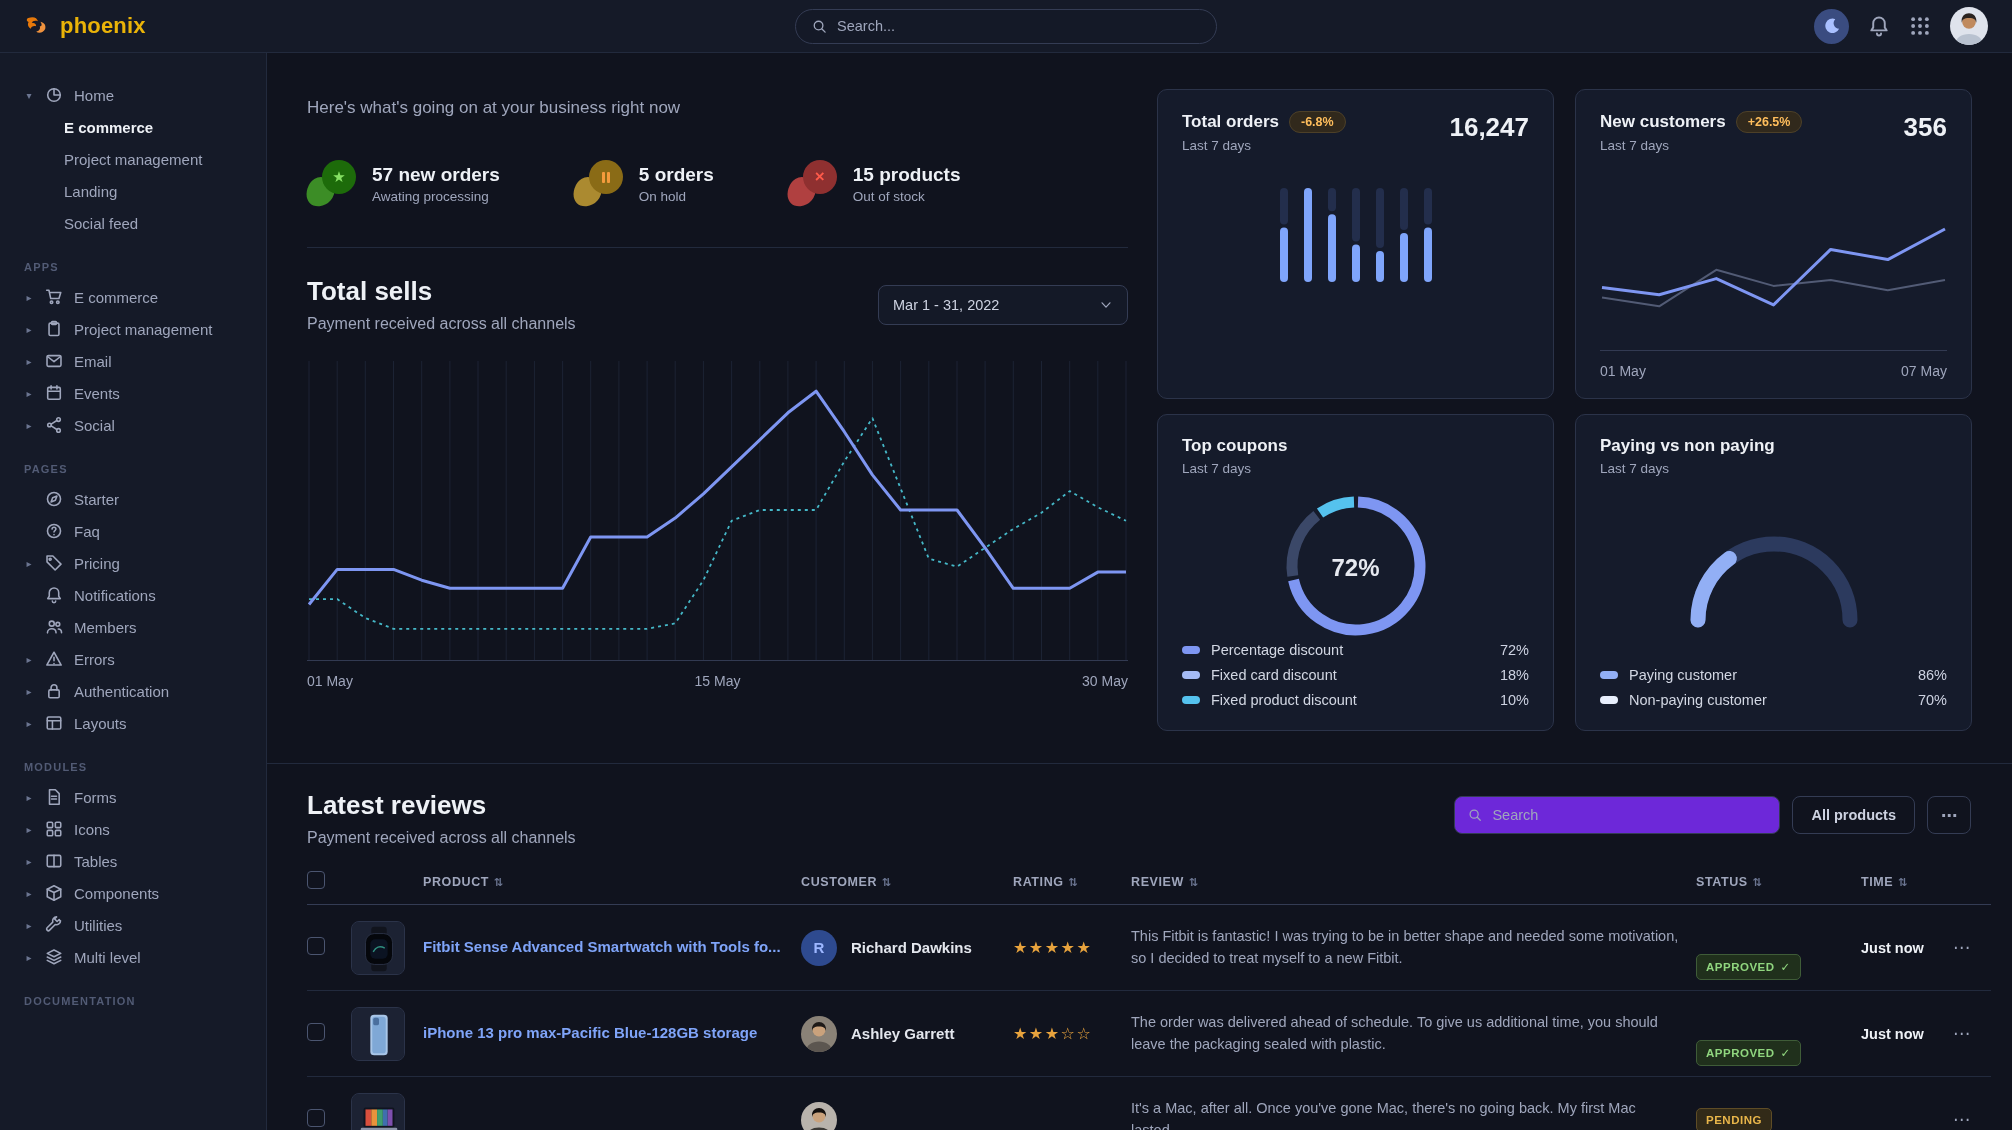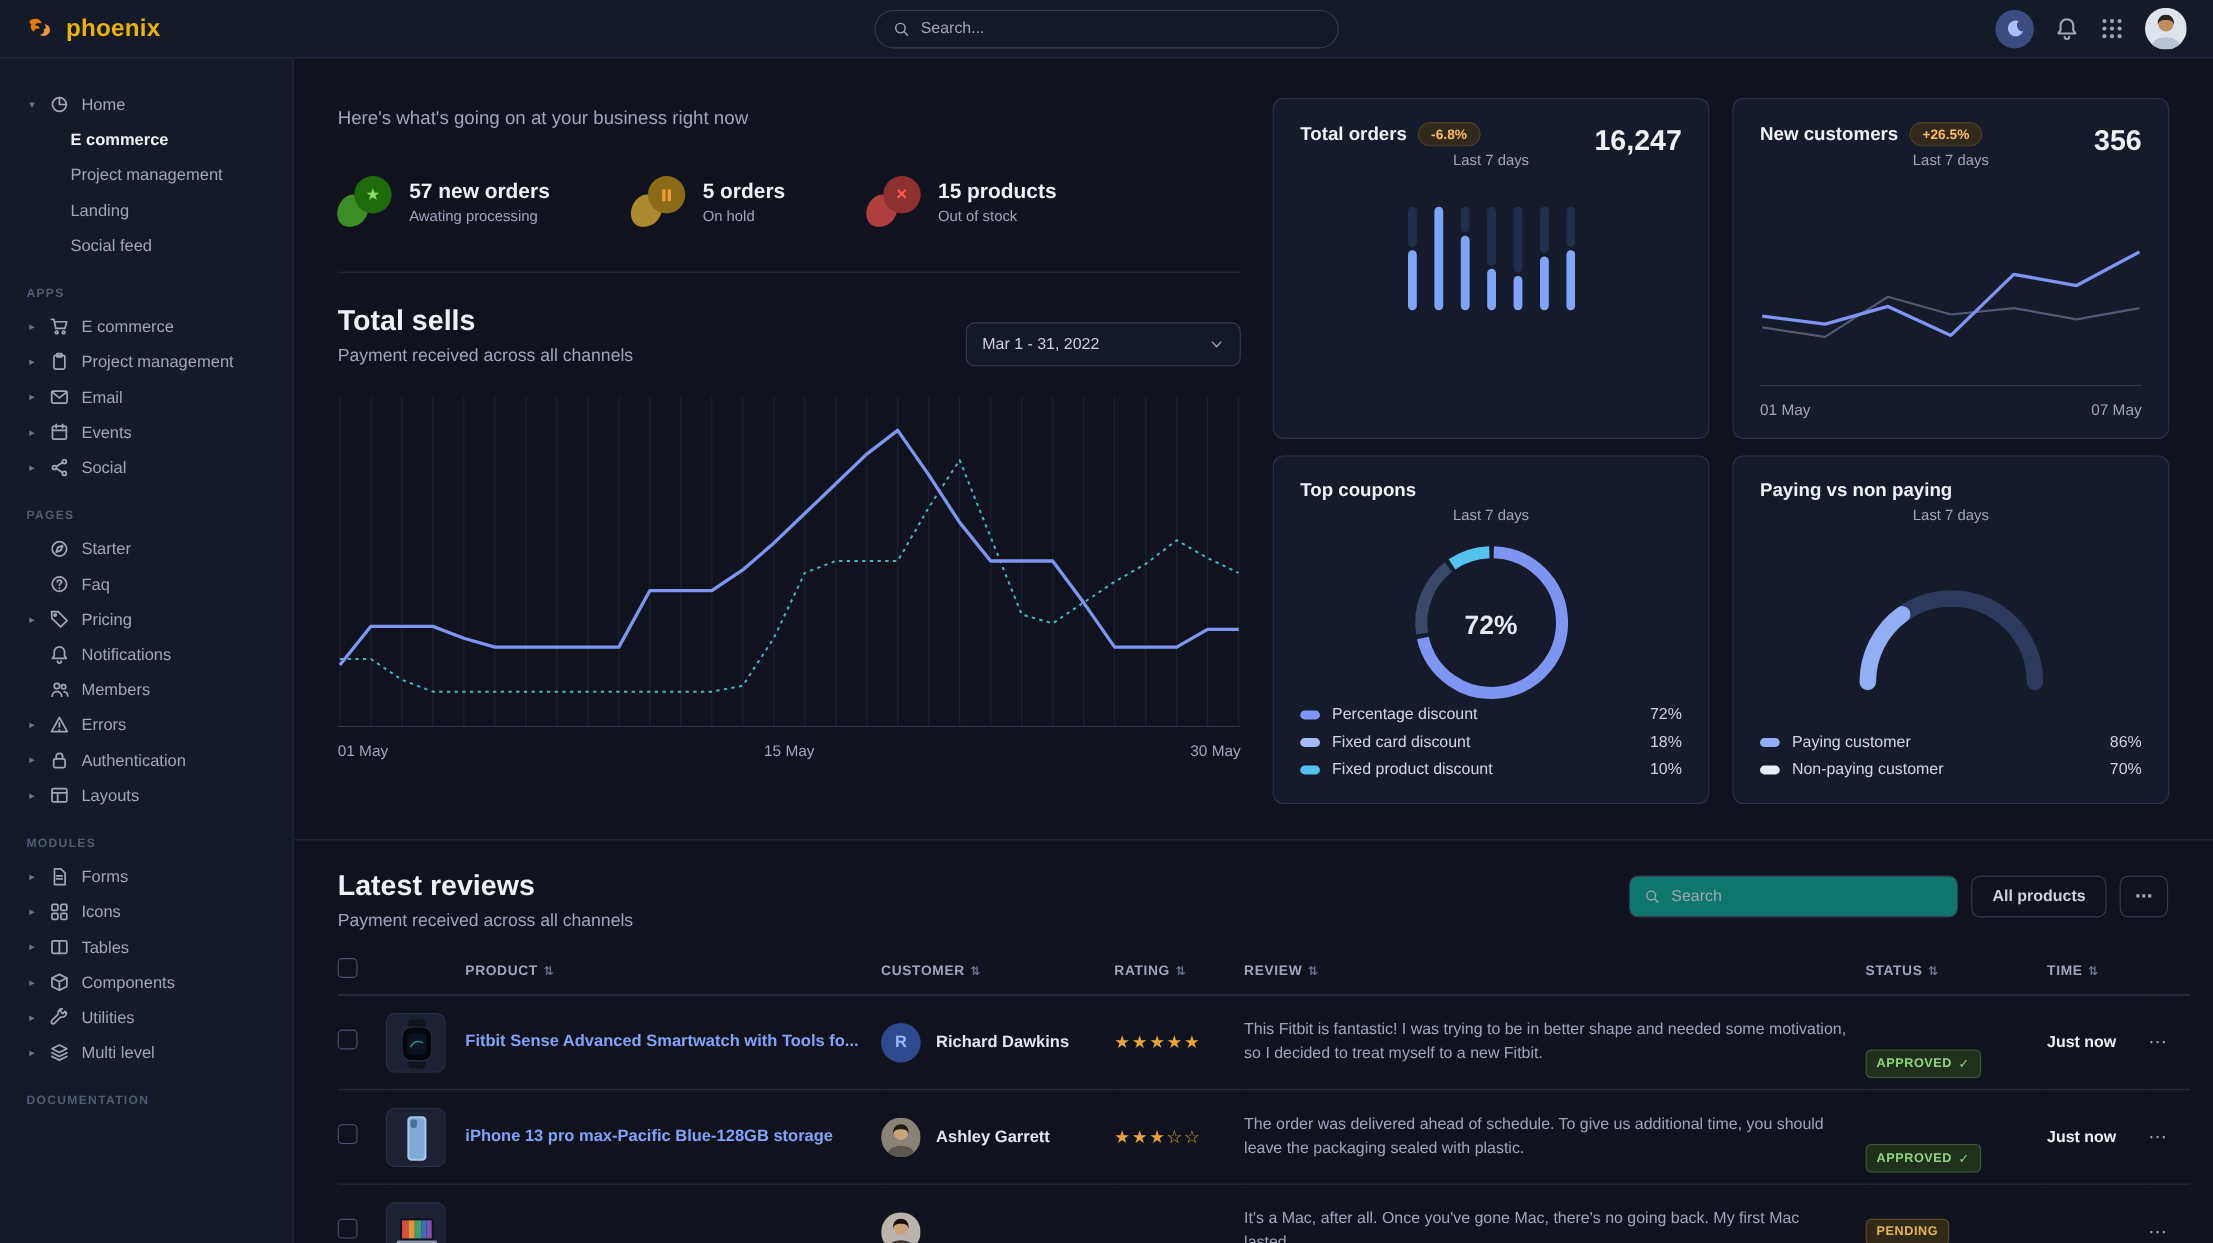--- a/index.html
+++ b/index.html
@@ -66,54 +66,54 @@
   .stat.green .circ { background:#1d6b0a; color:#86e063; font-size:15px; }
   .stat.gold .blob { background:#ab8a30; }
   .stat.gold .circ { background:#8a6b16; }
   .stat.red .blob { background:#b04040; }
   .stat.red .circ { background:#8f3030; color:#ff5a4a; font-size:17px; font-weight:800; }
   .pb { display:inline-flex; gap:2.5px; }
   .pb i { width:3px; height:11px; background:#f59b3c; border-radius:1px; }
   .stat-v { font-size:19px; font-weight:800; color:#eef1f6; }
   .stat-s { font-size:13.5px; color:#9fa6bc; margin-top:3px; }
   .hr { border-top:1px solid #222a3d; margin-top:40px; }
-  .ts-head { display:flex; justify-content:space-between; align-items:flex-end; margin-top:28px; }
+  .ts-head { display:flex; justify-content:space-between; align-items:center; margin-top:28px; }
   .h2 { font-size:26px; font-weight:800; color:#eef1f6; }
   .h2sub { margin-top:8px; font-size:16px; color:#9fa6bc; }
   .select {
     width:250px; height:40px; border:1px solid #343c54; border-radius:8px;
     display:flex; align-items:center; justify-content:space-between; padding:0 14px;
     color:#cdd2e1; font-size:14.5px; background:#141927; cursor:pointer;
   }
   .select svg { width:14px; height:14px; color:#9fa6bc; }
   .chart-wrap { margin-top:28px; }
   .xlabels { display:flex; justify-content:space-between; margin-top:8px; font-size:14px; color:#9fa6bc; }
   
-  .cards { display:grid; grid-template-columns:397px 397px; grid-template-rows:310px 317px; gap:15px 21px; align-self:start;text-align:center; }
+  .cards { display:grid; grid-template-columns:397px 397px; grid-template-rows:310px 317px; gap:15px 21px; align-self:start; }
   .card { background:#151b2b; border:1px solid #2b3349; border-radius:10px; padding:21px 24px; position:relative; }
   .card-head { display:flex; align-items:center; gap:10px; }
   .card-title { font-size:17px; font-weight:800; color:#eef1f6; }
   .badge { font-size:12.5px; font-weight:700; padding:3px 11px; border-radius:11px; color:#ffbe5c; background:#31291c; border:1px solid #4d4028; }
   .card-value { position:absolute; right:24px; top:22px; font-size:26px; font-weight:800; color:#eef1f6; }
   .card-period { margin-top:5px; font-size:13.5px; color:#9fa6bc; }
   .legend { position:absolute; left:24px; right:24px; bottom:18px; }
   .lg { display:flex; align-items:center; gap:11px; font-size:14.5px; color:#d2d7e3; height:25px; }
   .sw { width:18px; height:8px; border-radius:4px; flex:none; }
   .lv { margin-left:auto; color:#cdd2e1; }
   .bars-box { display:flex; justify-content:center; margin-top:32px; }
   .cust-box { margin-top:26px; }
   .cust-labels { display:flex; justify-content:space-between; font-size:14px; color:#9fa6bc; margin-top:8px; }
   .donut-box { position:relative; width:152px; margin:14px auto 0; }
   .donut-center { position:absolute; inset:0; display:flex; align-items:center; justify-content:center; font-size:24px; font-weight:600; color:#e6e9f0; }
   .gauge-box { display:flex; justify-content:center; margin-top:40px; }
   
   .reviews { margin:32px -41px 0 -40px; padding:26px 41px 0 40px; border-top:1px solid #222a3d; }
   .rev-head { display:flex; justify-content:space-between; align-items:flex-start; }
   .rev-controls { display:flex; gap:12px; align-items:center; margin-top:6px; }
-  .rsearch { width:299px; height:38px; border:1px solid #343c54; border-radius:8px; display:flex; align-items:center; gap:10px; padding:0 13px; background:#0f766e; }
+  .rsearch { width:326px; height:38px; border:1px solid #343c54; border-radius:8px; display:flex; align-items:center; gap:10px; padding:0 13px; background:#6d28d9; }
   .rsearch svg { width:14px; height:14px; color:#9fa6bc; }
   .rsearch input { flex:1; background:transparent; border:none; outline:none; color:#cdd2e1; font-size:14.5px; font-family:inherit; }
   .rsearch input::placeholder { color:#9fa6bc; }
   .btn { height:38px; padding:0 18px; border:1px solid #343c54; border-radius:8px; color:#cdd2e1; font-weight:700; font-size:14.5px; background:transparent; cursor:pointer; font-family:inherit; }
   .btn.dots { width:44px; padding:0; color:#9fa6bc; font-size:16px; }
   table { width:100%; border-collapse:collapse; margin-top:24px; table-layout:fixed; }
   thead th { font-size:12.5px; color:#9fa6bc; letter-spacing:.6px; font-weight:700; text-align:left; padding:0 8px 12px 0; border-bottom:1px solid #343c54; white-space:nowrap; }
   th.th-product { padding-left:72px; }
   .sort { color:#6b7591; font-size:11px; margin-left:5px; }
   tbody td { height:86px; vertical-align:middle; border-bottom:1px solid #222a3d; padding:0 10px 0 0; }

